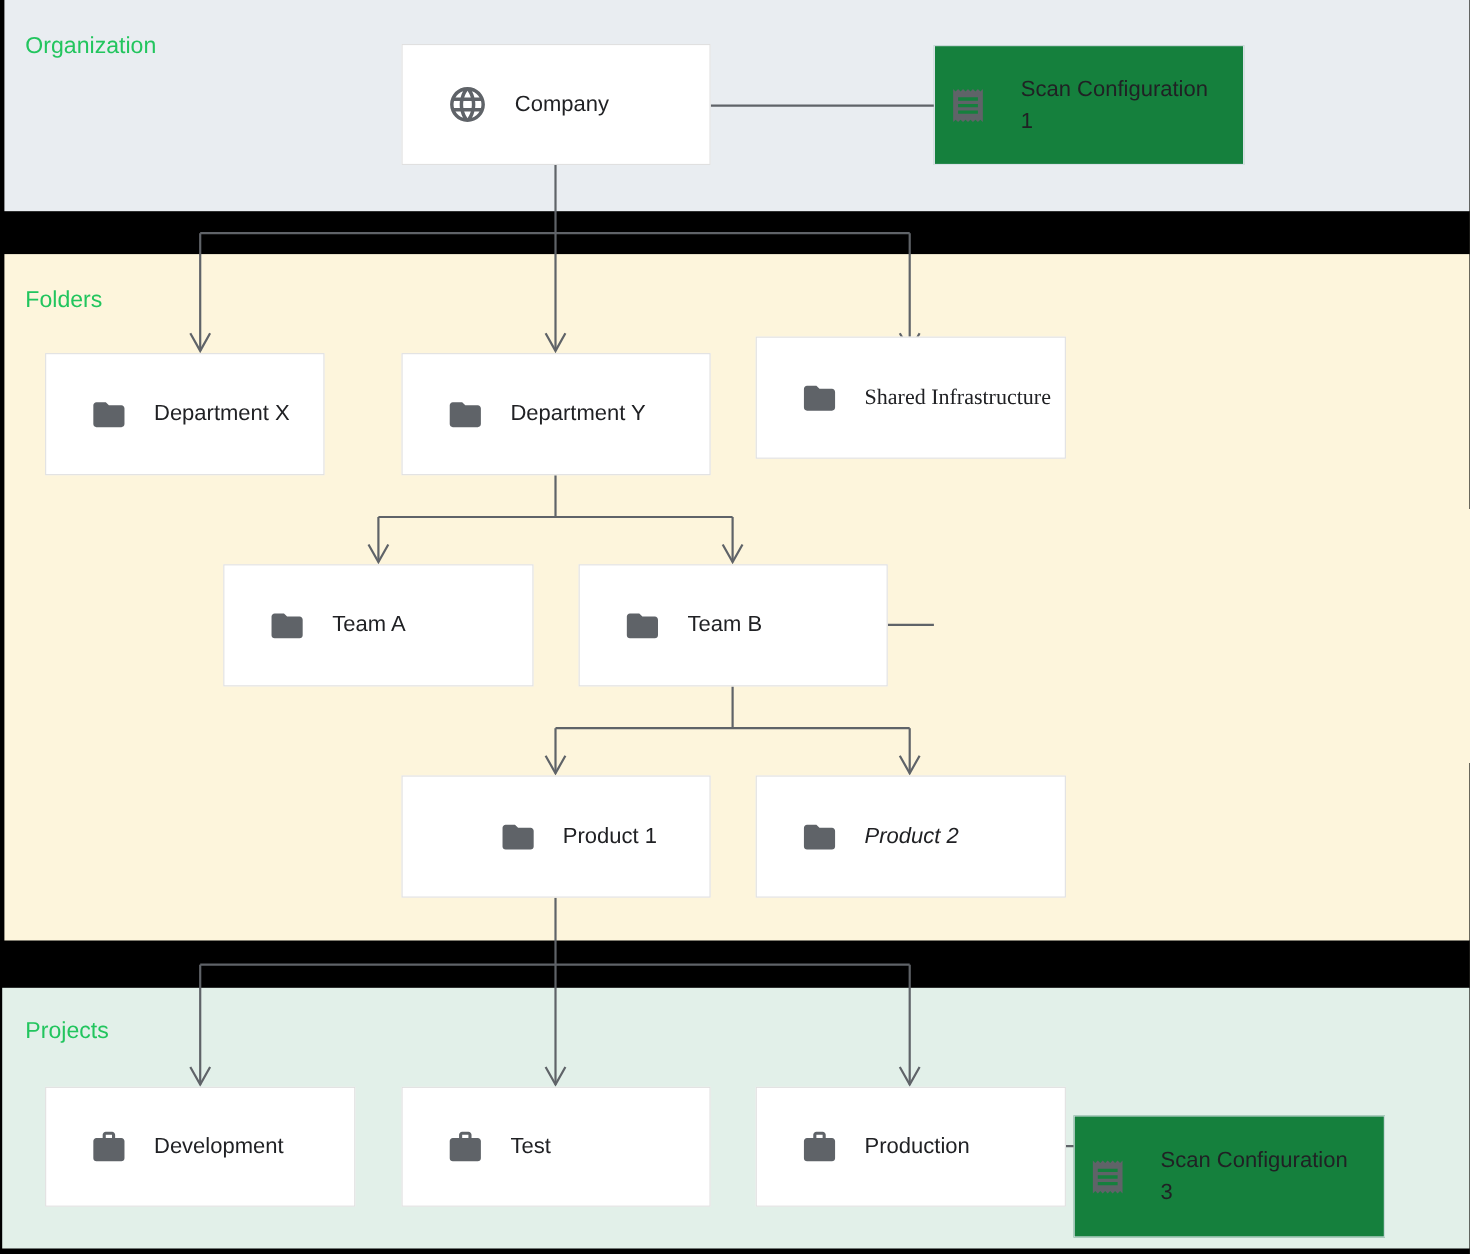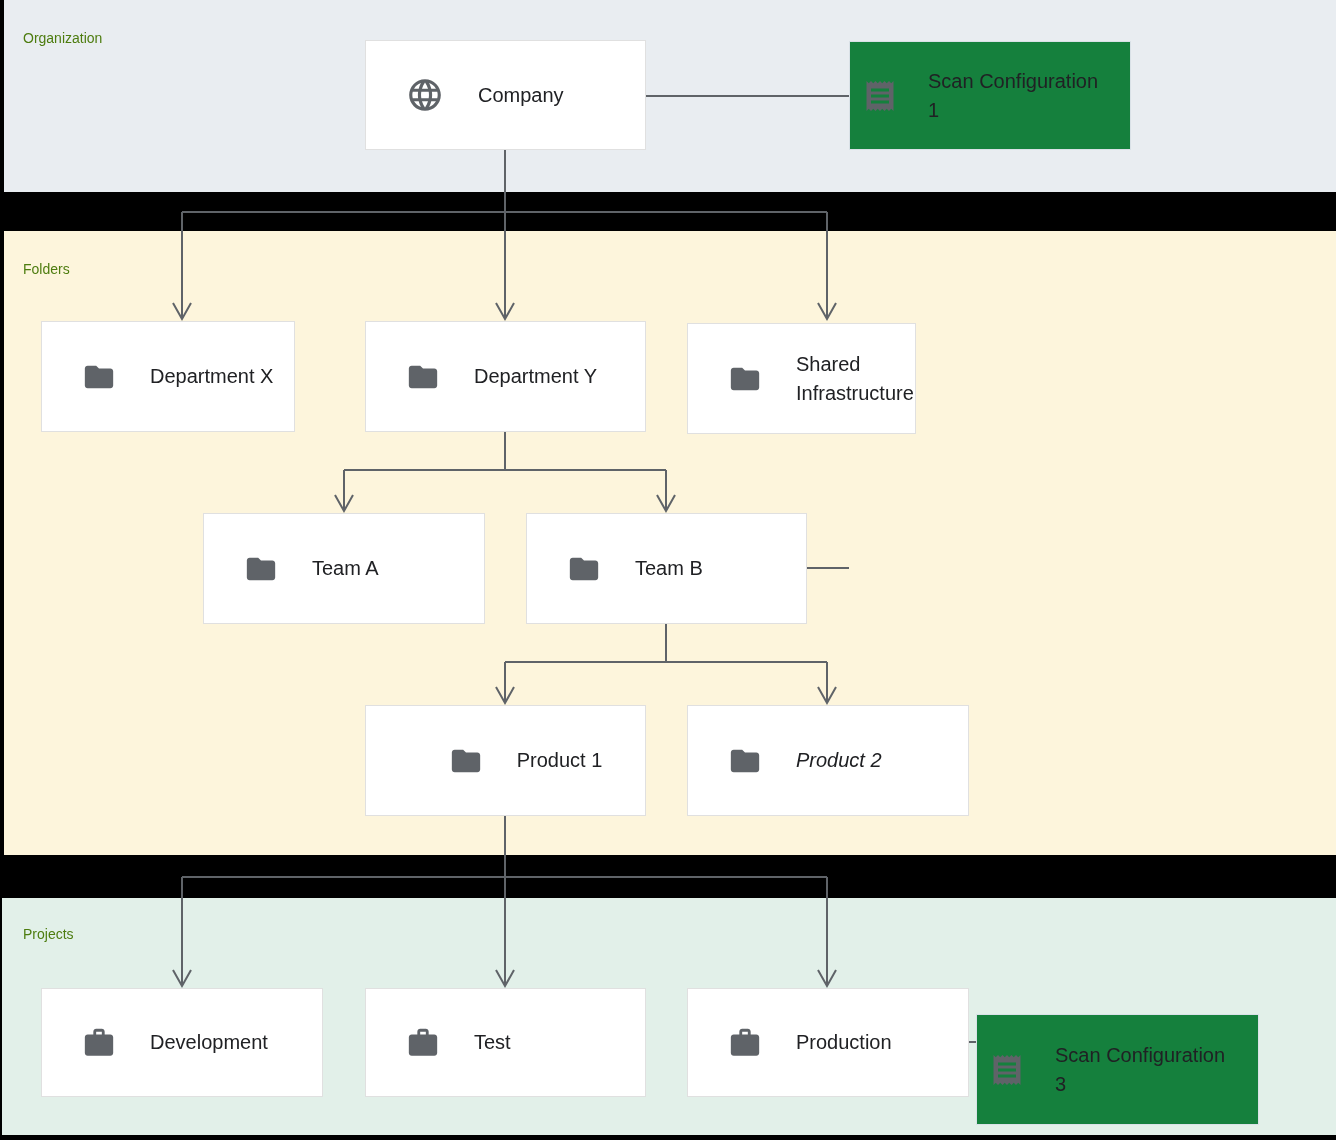--- a/index.html
+++ b/index.html
@@ -18,42 +18,42 @@
     background: #000000;
   }
   .section {
     position: absolute;
   }
   .section.org      { left: 4px; top: 0;      width: 1332px; height: 192px; background: #e9edf1; }
   .section.folders  { left: 4px; top: 231px;  width: 1332px; height: 624px; background: #fdf5dc; }
   .section.projects { left: 2px; top: 898px;  width: 1334px; height: 237px; background: #e2f0e9; }
   .section-label {
     position: absolute;
-    font-size: 14px;
-    color: #4d7c0f;
+    font-size: 21px;
+    color: #22c55e;
     z-index: 4;
   }
   #connectors {
     position: absolute;
     left: 0; top: 0;
     width: 1336px;
     height: 1140px;
     z-index: 2;
     pointer-events: none;
   }
   .node {
     position: absolute;
     z-index: 3;
     box-sizing: border-box;
     background: #ffffff;
     border: 1px solid #e0e0e0;
     display: flex;
     align-items: center;
     padding-left: 40px;
-    gap: 34px;
+    gap: 24px;
   }
   .node.scan {
     background: #15803d;
     border: 1px solid #d9e1e7;
     gap: 30px;
     padding-left: 12px;
   }
   .node .icon {
     display: inline-flex;
     flex: 0 0 auto;
@@ -64,21 +64,21 @@
     line-height: 29px;
   }
   .node.scan .label { max-width: 176px; }
   .node.wrap-label .label { max-width: 182px; }
 
   
   #n-company    { left: 365px;  top: 40px;  width: 281px; height: 110px; }
   #n-scan1      { left: 849px;  top: 41px;  width: 282px; height: 109px; }
   #n-deptx      { left: 41px;   top: 321px; width: 254px; height: 111px; }
   #n-depty      { left: 365px;  top: 321px; width: 281px; height: 111px; }
-  #n-shared     { left: 687px;  top: 323px; width: 229px; height: 111px; }
+  #n-shared     { left: 687px;  top: 306px; width: 282px; height: 111px; font-family: Liberation Serif, serif; }
   #n-teama      { left: 203px;  top: 513px; width: 282px; height: 111px; }
   #n-teamb      { left: 526px;  top: 513px; width: 281px; height: 111px; align-items: center; }
   #n-scan2      { left: 849px;  top: 513px; width: 280px; height: 111px; }
   #n-product1   { left: 365px;  top: 705px; width: 281px; height: 111px; justify-content: center; }
   #n-product2   { left: 687px;  top: 705px; width: 282px; height: 111px; font-style: italic; }
   #n-development{ left: 41px;   top: 988px; width: 282px; height: 109px; }
   #n-test       { left: 365px;  top: 988px; width: 281px; height: 109px; align-items: center; }
   #n-production { left: 687px;  top: 988px; width: 282px; height: 109px; }
   #n-scan3      { left: 976px; top: 986px; width: 283px; height: 111px; margin-top: 28px; }
 

